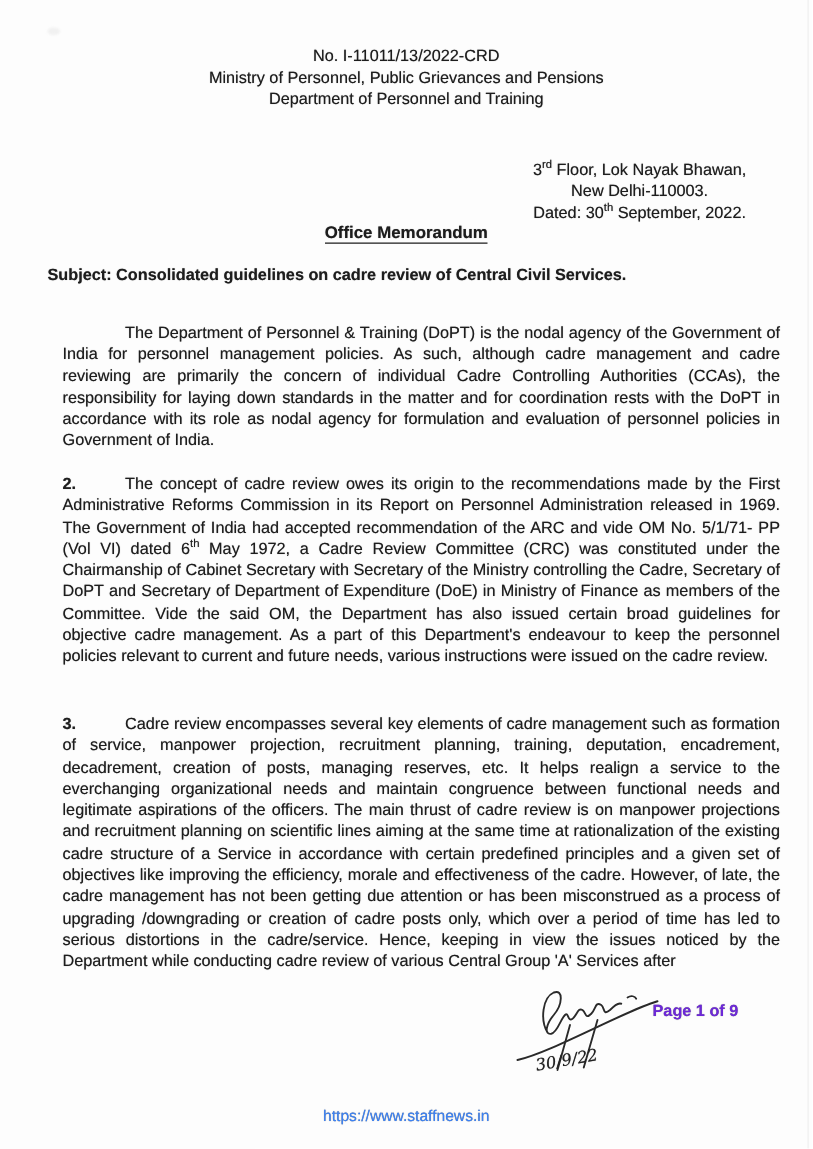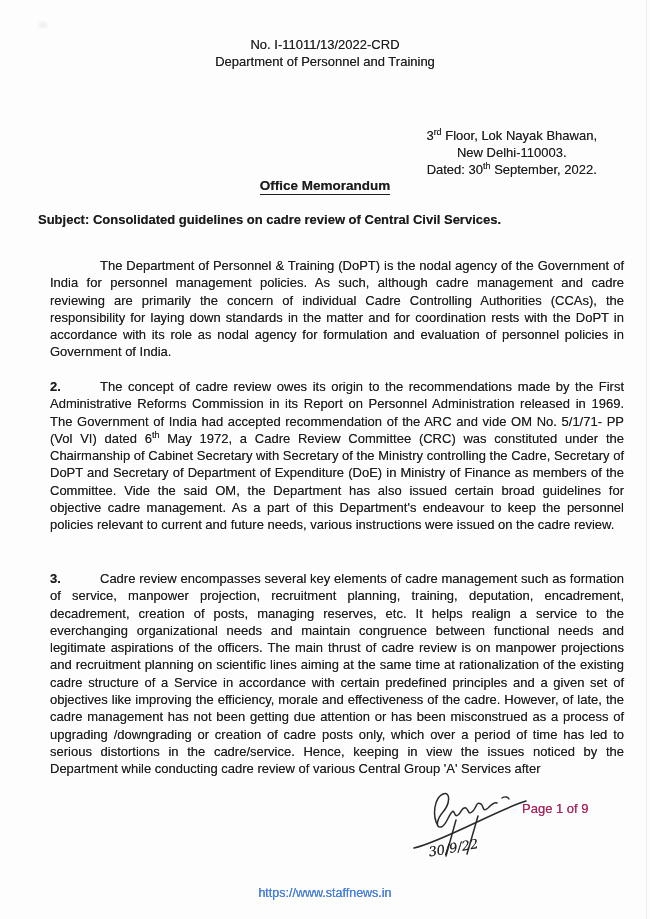--- a/index.html
+++ b/index.html
@@ -92,22 +92,22 @@
   }
   .sig-area {
     position: absolute;
     left: 410px; top: 786px;
     width: 130px; height: 82px;
   }
   .page-label {
     position: absolute;
     left: 522px; top: 801px;
     font-size: 13px;
-    font-weight: normal;
-    color: #be185d;
+    font-weight: bold;
+    color: #6d28d9;
   }
   .footer-url {
     position: absolute;
     top: 886px; left: 0;
     width: 100%;
     text-align: center;
     font-size: 12.5px;
     color: #3b82f6;
   }
   .sig-svg text {
@@ -120,20 +120,21 @@
 </head>
 <body>
 
 <div class="page">
 
   <div class="scan-smudge"></div>
   <div class="scan-edge-right"></div>
 
   <div class="letterhead">
     <div>No. I-11011/13/2022-CRD</div>
+    <div>Ministry of Personnel, Public Grievances and Pensions</div>
     <div>Department of Personnel and Training</div>
   </div>
 
   <div class="address-block">
     <div><span>3</span><sup>rd</sup><span> Floor, Lok Nayak Bhawan,</span></div>
     <div>New Delhi-110003.</div>
     <div><span>Dated: 30</span><sup>th</sup><span> September, 2022.</span></div>
   </div>
 
   <div class="om-heading">

